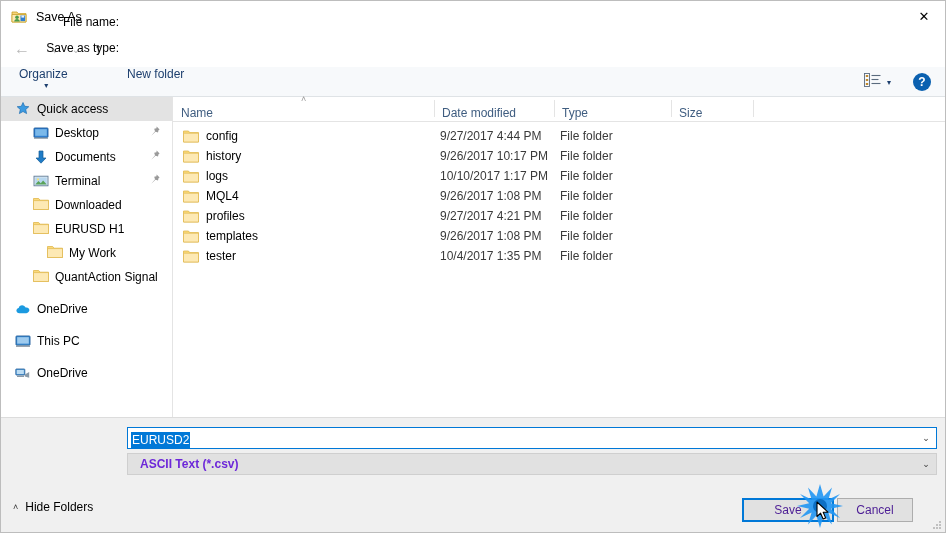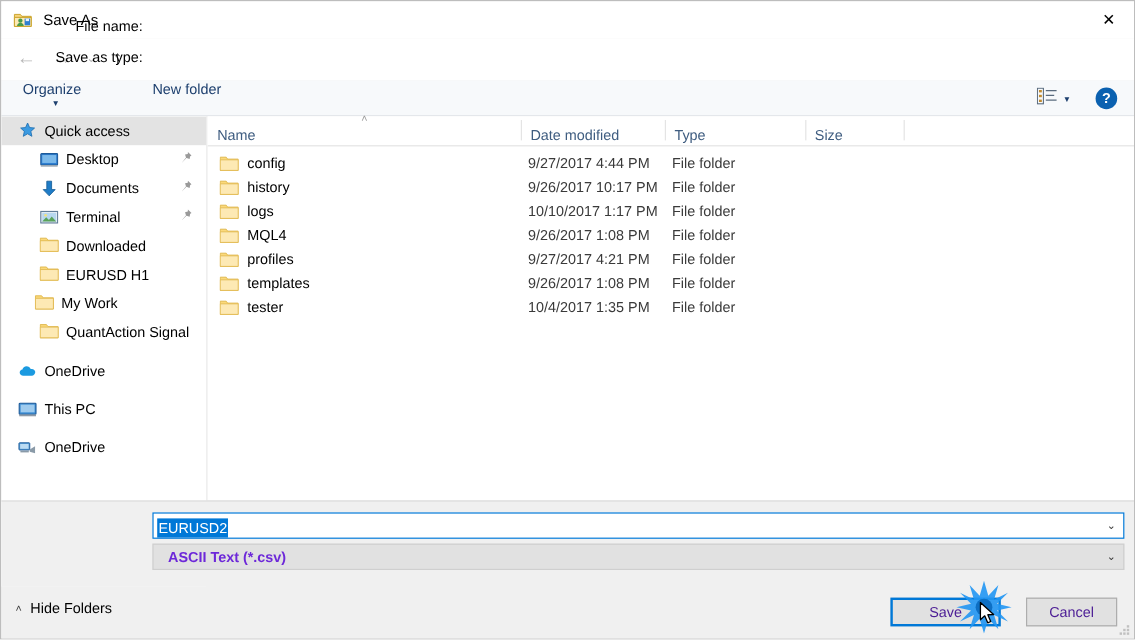--- a/index.html
+++ b/index.html
@@ -369,21 +369,21 @@
     border: 1px solid #adadad;
     box-sizing: border-box;
     display: flex; align-items: center; justify-content: center;
     font-size: 12px;
     color: #4c1d95;
   }
   .btn-save {
     left: 741px; width: 92px;
     border: 2px solid #0078d7;
   }
-  .btn-cancel { left: 854px; width: 76px; }
+  .btn-cancel { left: 836px; width: 76px; }
 
   .grip {
     position: absolute;
     right: 4px; bottom: 3px;
     width: 12px; height: 12px;
   }
 
   
   .burst {
     position: absolute;
@@ -555,21 +555,21 @@
     <div class="sb-row" style="padding-left:32px">
       <span class="sb-ico">
         <svg width="16" height="14" viewBox="0 0 16 14">
           <path d="M0.5 1.5h5.2L7 3.2h8.5v9.3H0.5z" fill="#fbd97a" stroke="#e0b84e" stroke-width="0.8"></path>
           <path d="M0.5 3.6h15v8.9H0.5z" fill="#fde9b4" stroke="#e0b84e" stroke-width="0.7"></path>
         </svg>
       </span>
       <span class="sb-label">EURUSD H1</span>
     </div>
 
-    <div class="sb-row" style="padding-left:28px">
+    <div class="sb-row" style="padding-left:46px">
       <span class="sb-ico">
         <svg width="16" height="14" viewBox="0 0 16 14">
           <path d="M0.5 1.5h5.2L7 3.2h8.5v9.3H0.5z" fill="#fbd97a" stroke="#e0b84e" stroke-width="0.8"></path>
           <path d="M0.5 3.6h15v8.9H0.5z" fill="#fde9b4" stroke="#e0b84e" stroke-width="0.7"></path>
         </svg>
       </span>
       <span class="sb-label">My Work</span>
     </div>
 
     <div class="sb-row" style="padding-left:32px">

